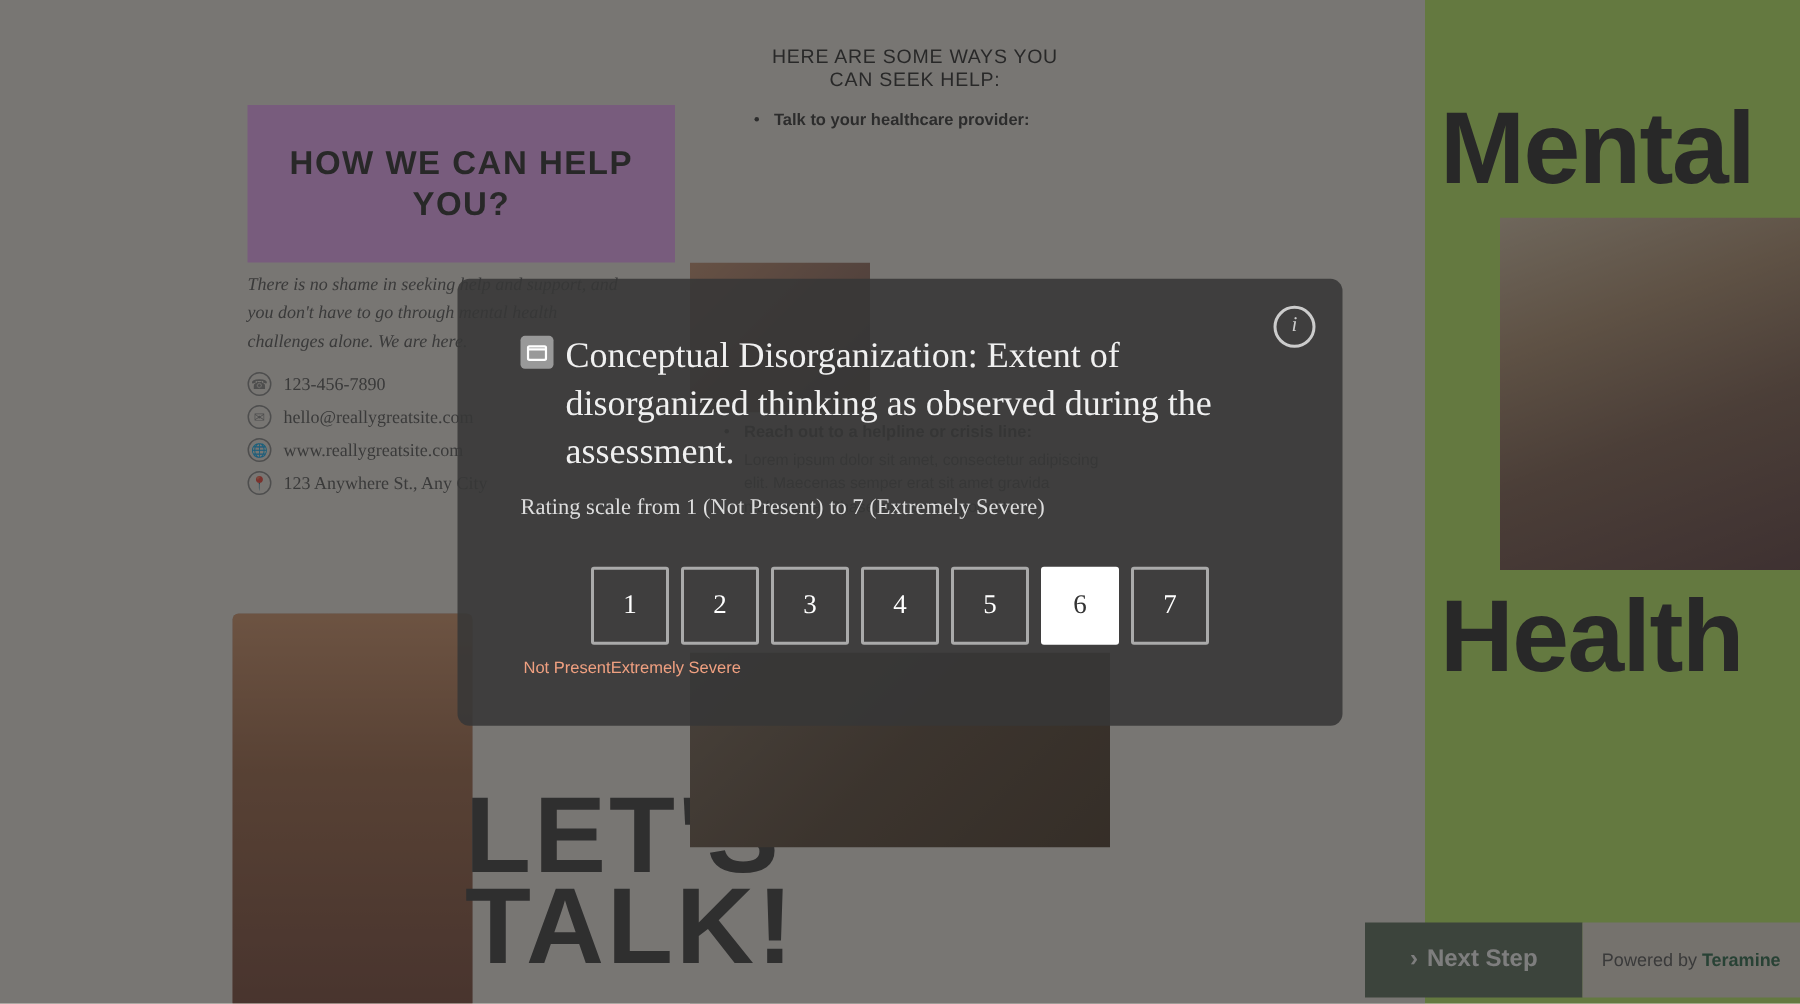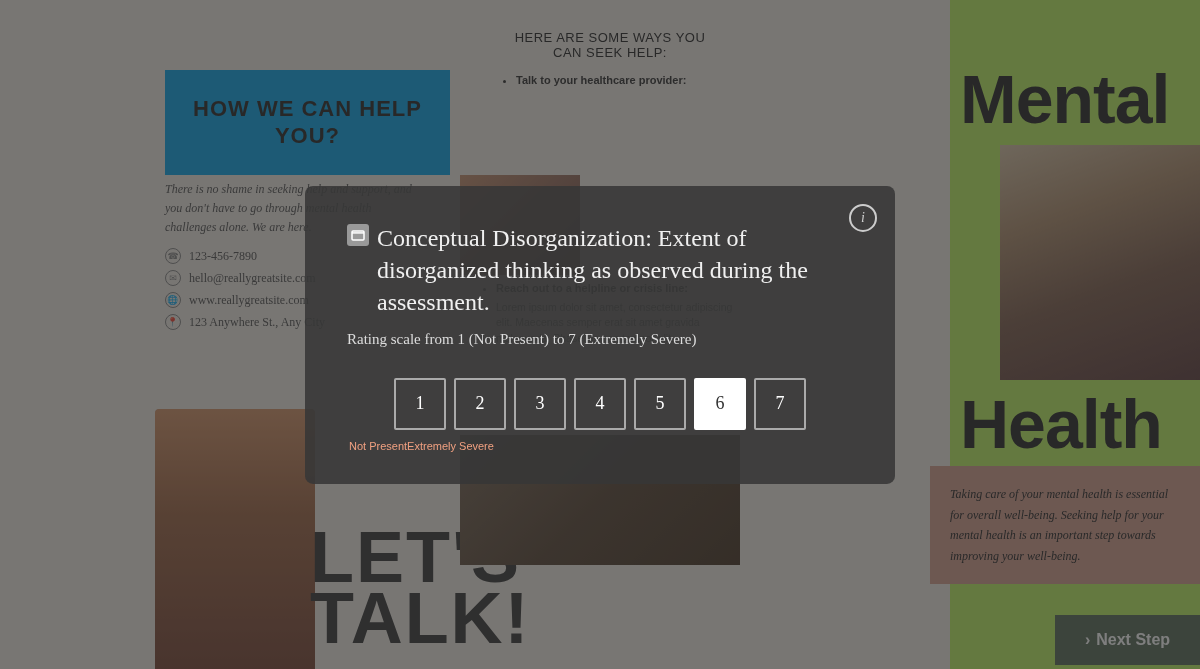--- a/index.html
+++ b/index.html
@@ -29,21 +29,21 @@
       position: relative;
       background: #f0ebe4;
     }
 
     .how-we-can-box {
       position: absolute;
       top: 70px;
       left: 165px;
       width: 285px;
       height: 105px;
-      background: #0ea5e9;
+      background: #f0abfc;
       display: flex;
       flex-direction: column;
       align-items: center;
       justify-content: center;
     }
 
     .how-we-can-box h2 {
       font-family: Arial, sans-serif;
       font-weight: 900;
       font-size: 22px;
@@ -490,23 +490,20 @@
 <div class="right-panel">
   <div class="mental-health-title">
     <div class="mental">Mental</div>
   </div>
   <div class="right-img">
     <div class="right-img-inner"></div>
   </div>
   <div style="position:absolute; top:385px; right:0; width:250px; padding: 5px 10px;">
     <div class="mental" style="font-family: Arial Black, sans-serif; font-weight:900; font-size:68px; color:#2a2a2a; letter-spacing:-1px; line-height:1;">Health</div>
   </div>
-  <div class="right-quote-box">
-    <p>Taking care of your mental health is essential for overall well-being. Seeking help for your mental health is an important step towards improving your well-being.</p>
-  </div>
 </div>
 
 <div class="overlay"></div>
 
 <div class="modal">
   <div class="modal-info-icon">
     <span>i</span>
   </div>
   <div class="modal-small-icon">
     <svg width="14" height="14" viewBox="0 0 14 14" fill="none">
@@ -529,13 +526,16 @@
     <span class="rating-label-left">Not Present</span>
     <span class="rating-label-right">Extremely Severe</span>
   </div>
 </div>
 
 <div class="bottom-bar">
   <button class="next-step-btn">
     <span>›</span>
     <span>Next Step</span>
   </button>
+  <div class="powered-by-box">
+    <span>Powered by</span>&nbsp;<span class="teramine">Teramine</span>
+  </div>
 </div>
 
 </body></html>

